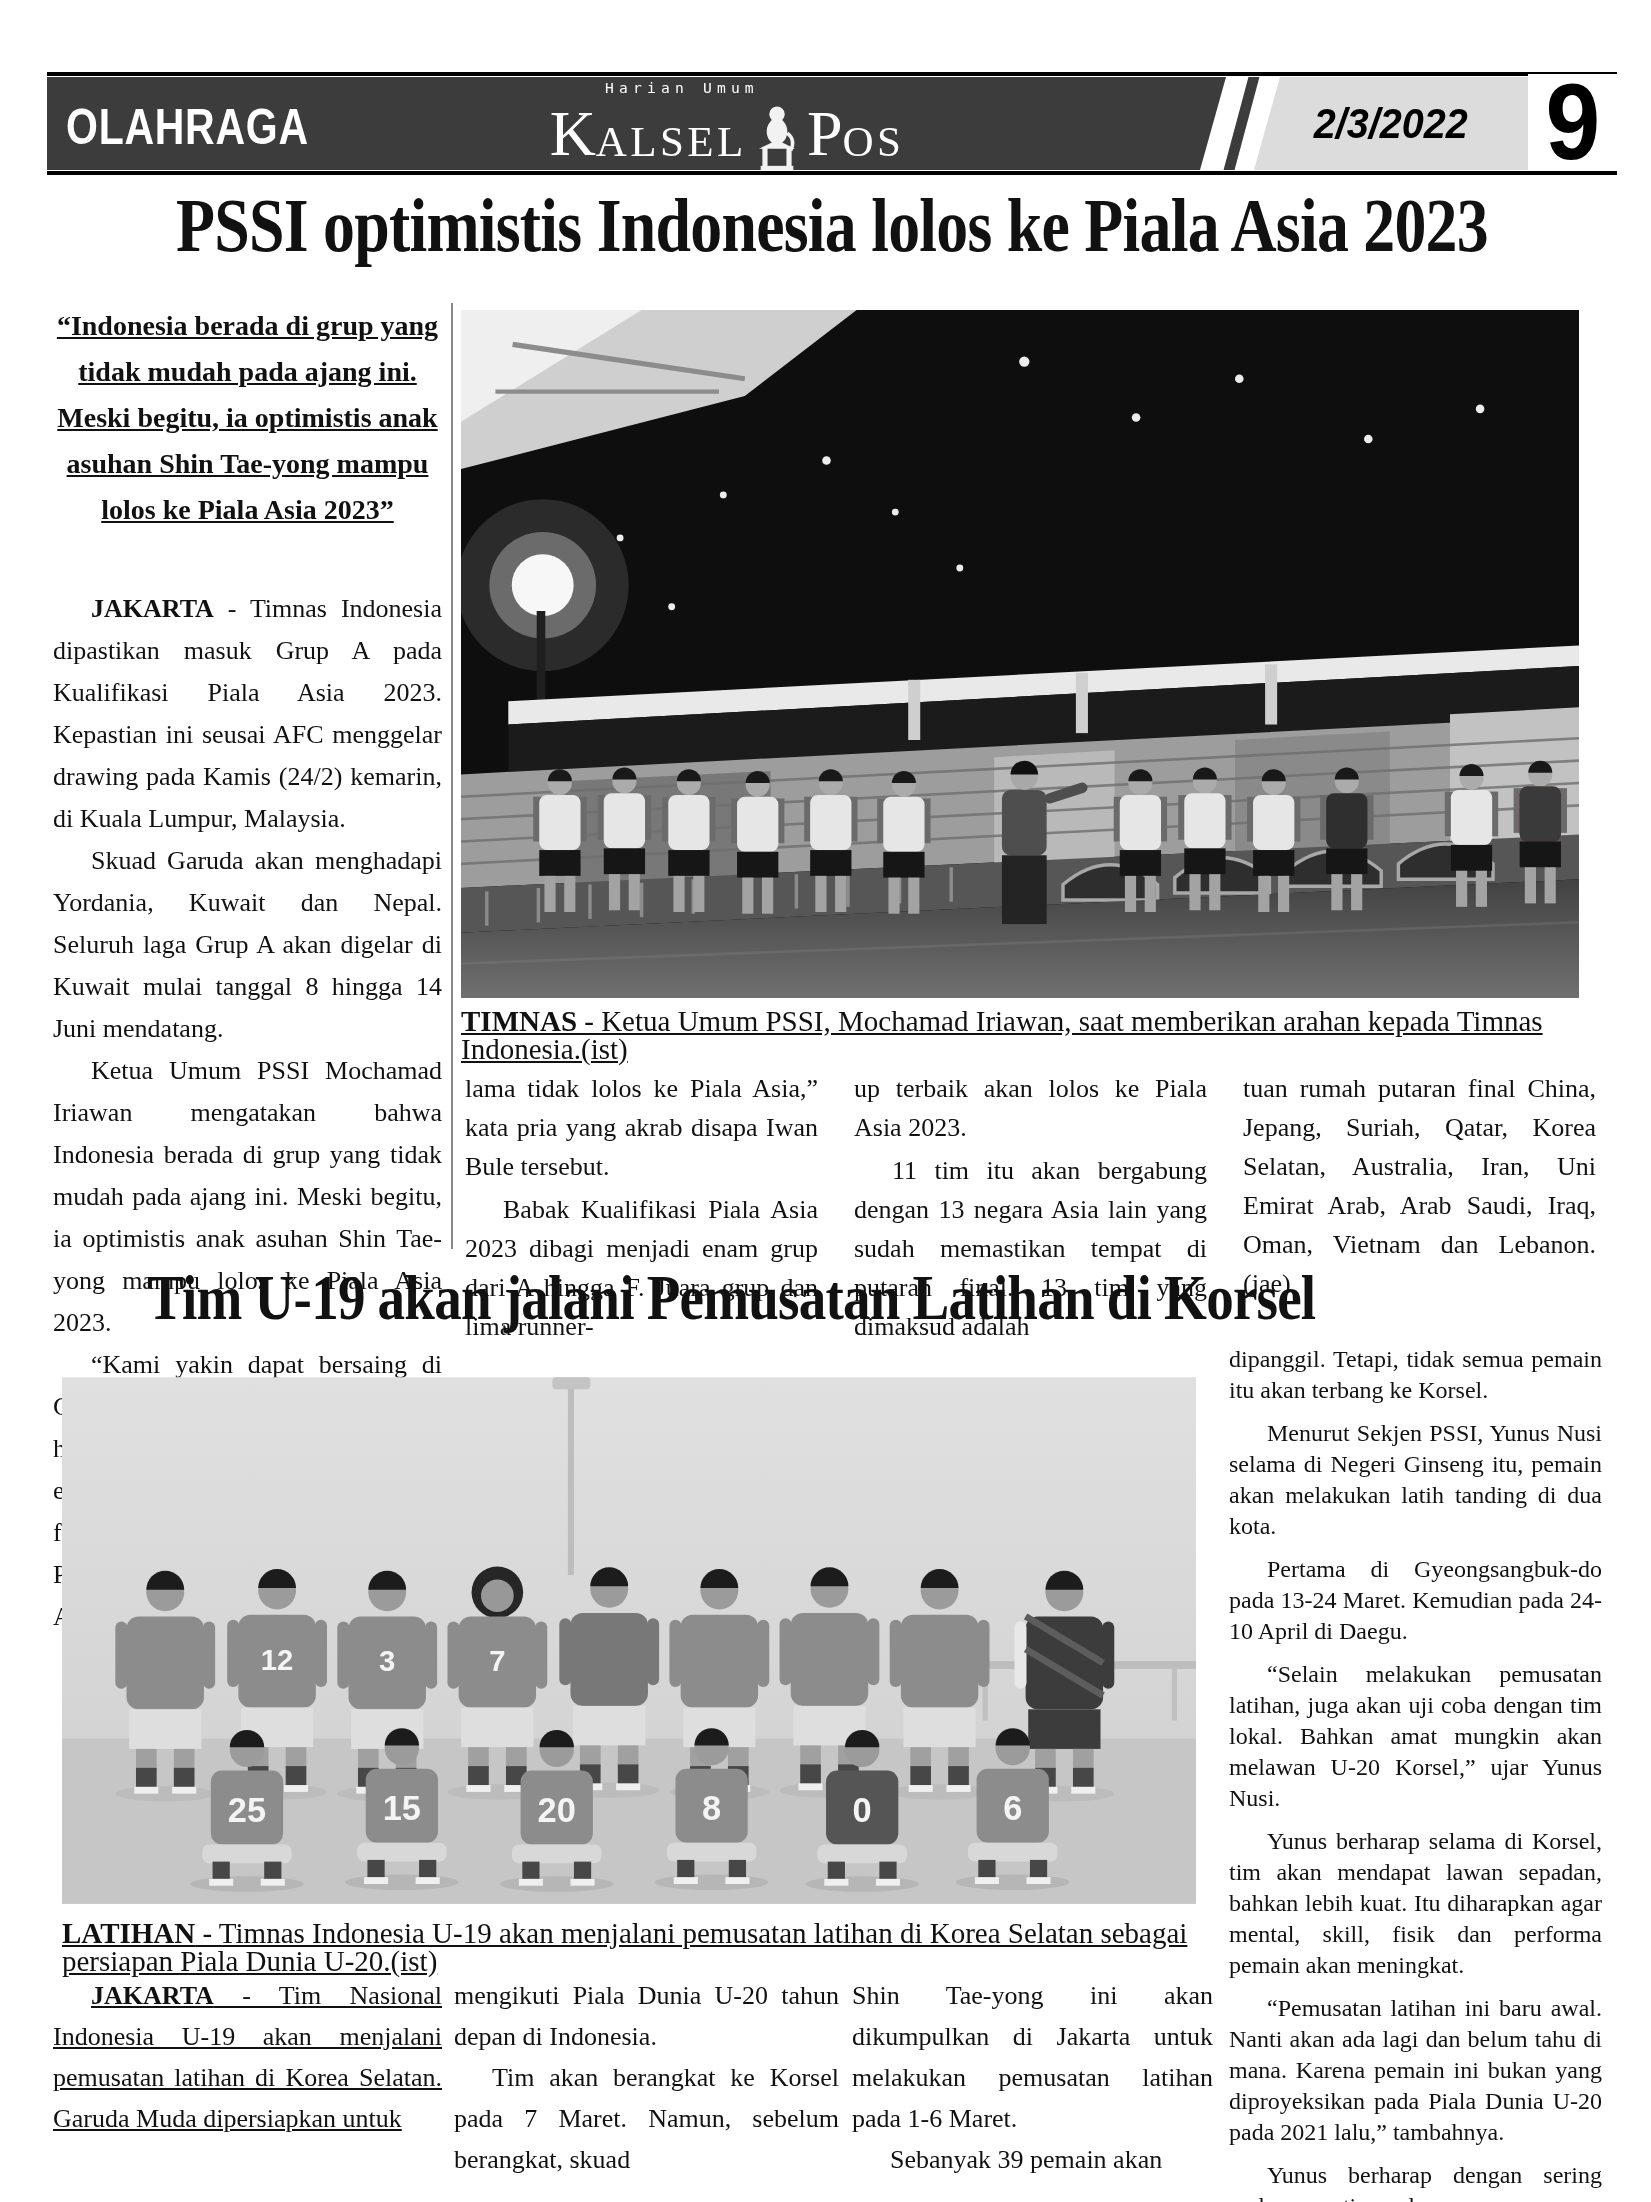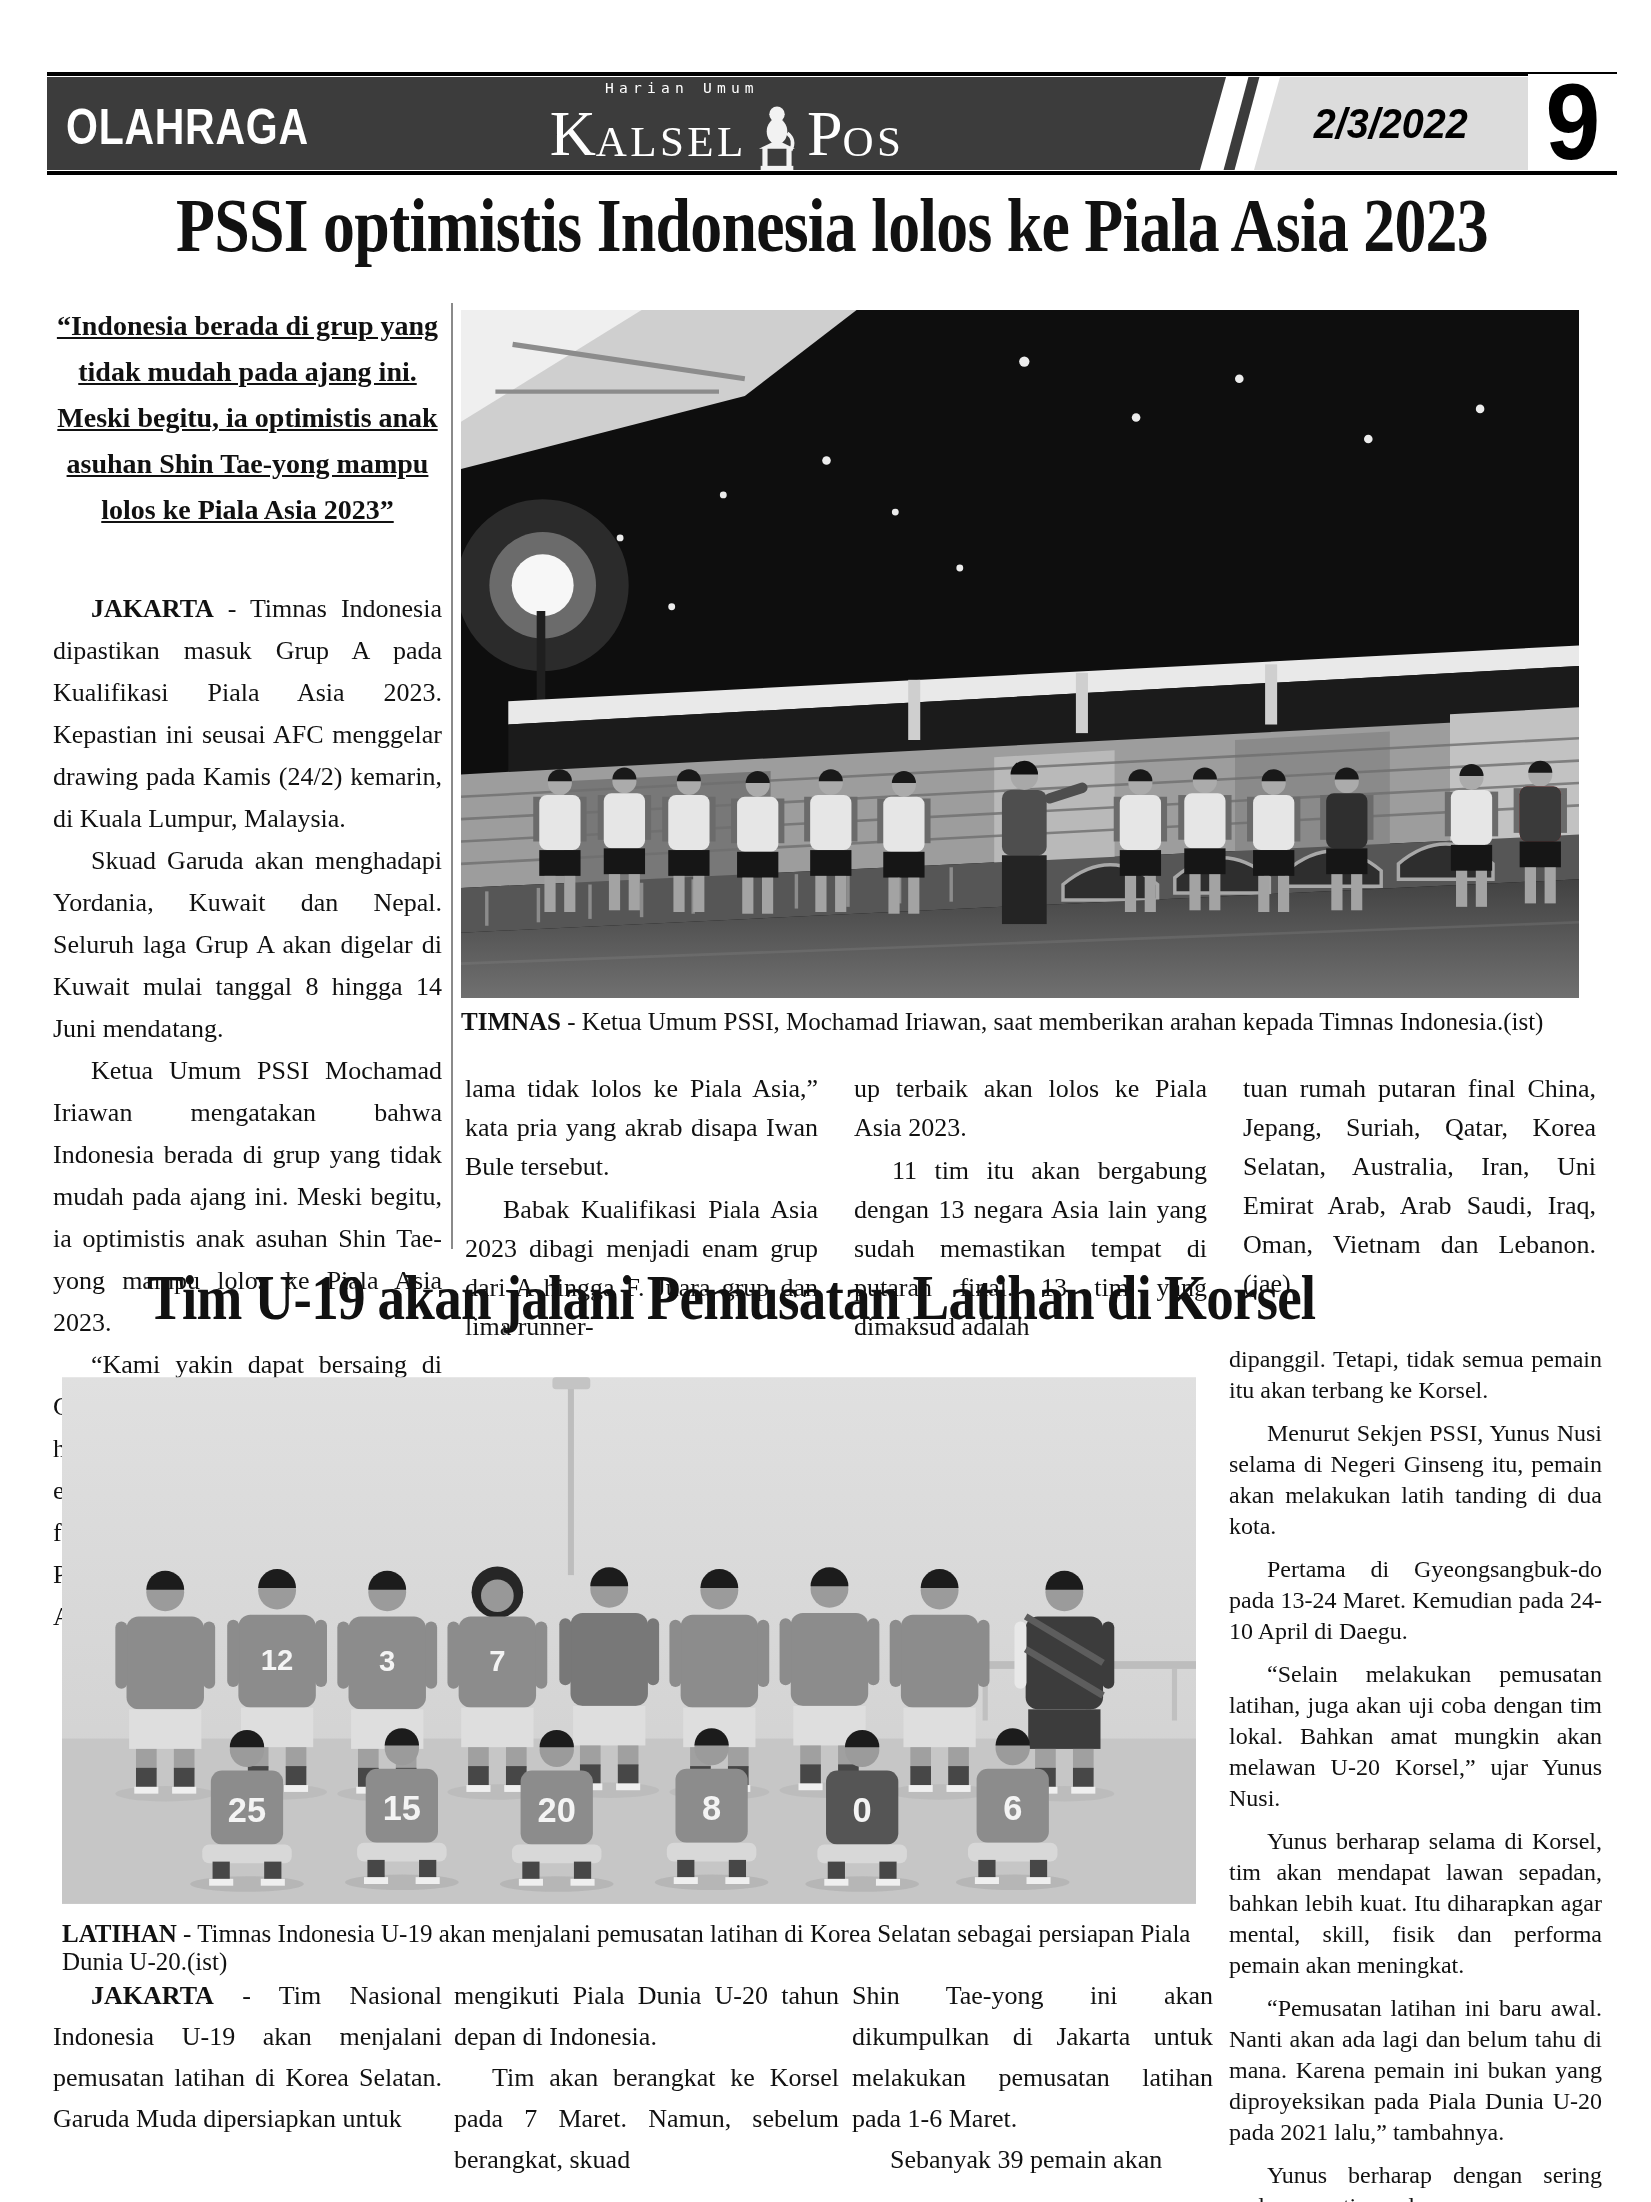--- a/index.html
+++ b/index.html
@@ -43,21 +43,21 @@
   
   .bodycol{position:absolute;font-size:26px;line-height:42px;}
   .bodycol p{margin:0;text-align:justify;}
   .ind{text-indent:38px;}
   .lead{font-weight:bold;}
   .pullquote{font-weight:bold;font-size:28px;line-height:46px;text-align:center;margin-bottom:55px;text-decoration:underline;}
   .smallcol{position:absolute;font-size:26px;line-height:39px;}
   .smallcol p{margin:4px;text-align:justify;}
   .rightcol{position:absolute;font-size:24px;line-height:31px;}
   .rightcol p{margin:12px;text-align:justify;}
-  .caption{position:absolute;font-size:25px;line-height:27.5px;}
+  .caption{position:absolute;font-size:29px;line-height:27.5px;text-decoration:underline;}
   .caption .cap-lead{font-weight:bold;}
   .vrule{position:absolute;width:1.7px;background:#8a8a8a;}
   .photo{position:absolute;overflow:hidden;}
   .photo svg{display:block;}
 </style>
 </head>
 <body>
 
 <div class="page">
 
@@ -589,21 +589,21 @@
             <rect x="16" y="-2" width="28" height="8" fill="#efefef"></rect>
           </g>
       </g>
     </svg>
   </div>
 
   <div class="caption" style="left:62px;top:1920px;width:1144px;">
     <span class="cap-lead">LATIHAN</span><span> - Timnas Indonesia U-19 akan menjalani pemusatan latihan di Korea Selatan sebagai persiapan Piala Dunia U-20.(ist)</span>
   </div>
 
-  <div class="bodycol" style="left:53px;top:1975px;width:389px;line-height:41px;">
+  <div class="bodycol" style="left:53px;top:1975px;width:389px;line-height:41px;text-decoration:underline;">
     <p class="ind"><span class="lead">JAKARTA</span><span> - Tim Nasional Indonesia U-19 akan menjalani pemusatan latihan di Korea Selatan. Garuda Muda dipersiapkan untuk</span></p>
   </div>
   <div class="bodycol" style="left:454px;top:1975px;width:385px;line-height:41px;">
     <p>mengikuti Piala Dunia U-20 tahun depan di Indonesia.</p>
     <p class="ind">Tim akan berangkat ke Korsel pada 7 Maret. Namun, sebelum berangkat, skuad</p>
   </div>
   <div class="bodycol" style="left:852px;top:1975px;width:361px;line-height:41px;">
     <p>Shin Tae-yong ini akan dikumpulkan di Jakarta untuk melakukan pemusatan latihan pada 1-6 Maret.</p>
     <p class="ind">Sebanyak 39 pemain akan</p>
   </div>

